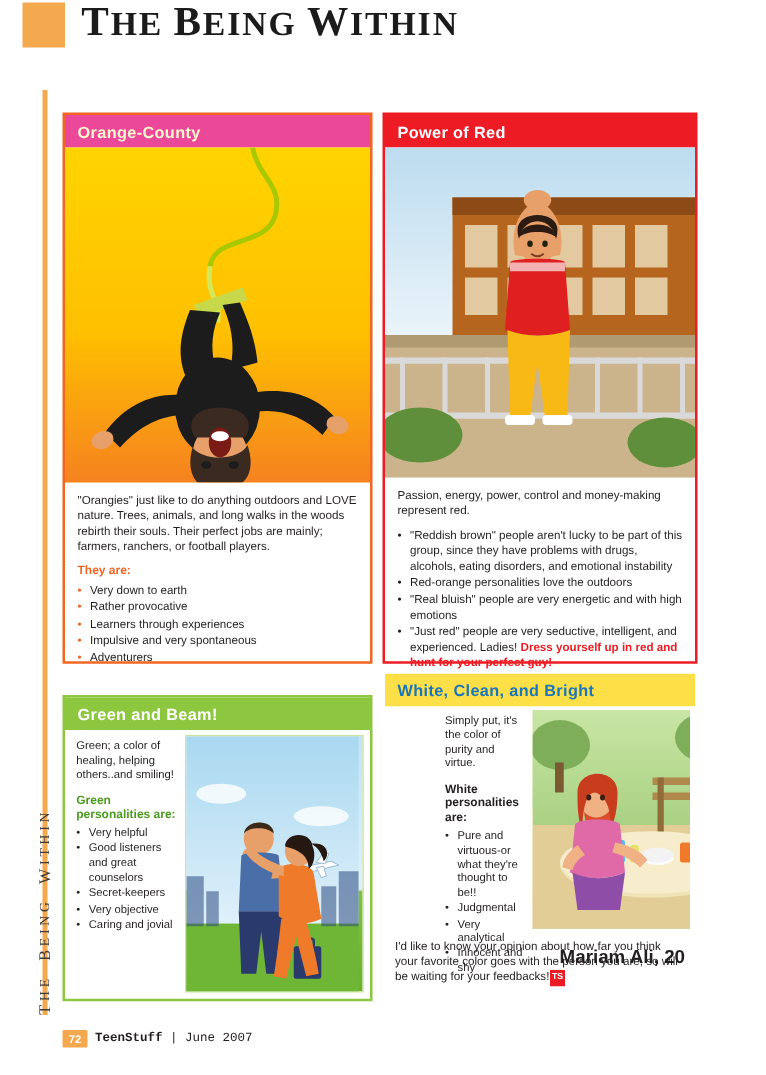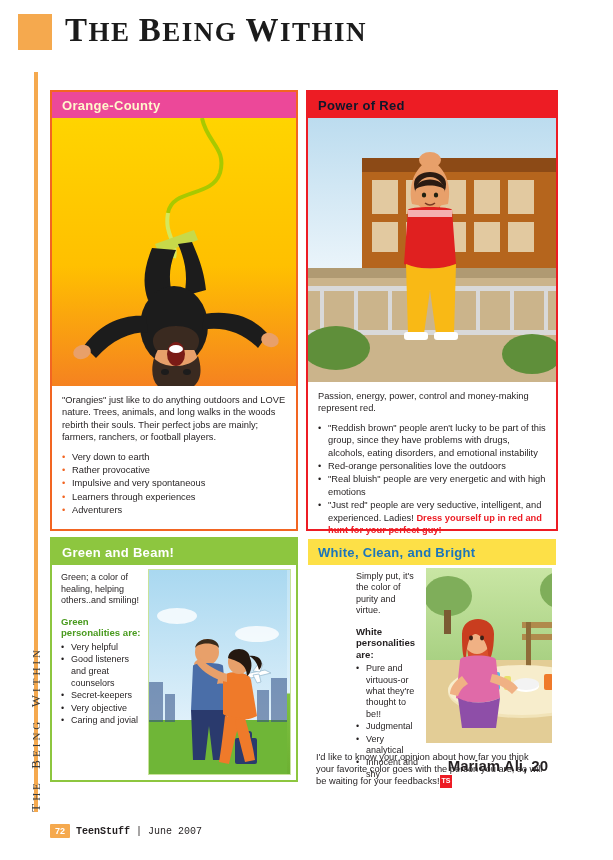--- a/index.html
+++ b/index.html
@@ -11,21 +11,21 @@
     height: 860px;
     background: #ffffff;
     font-family: "Liberation Sans", sans-serif;
     position: relative;
     overflow: hidden;
   }
 
   
   .page-header {
     position: absolute;
-    top: 14px;
+    top: 2px;
     left: 18px;
     width: 577px;
     height: 36px;
     text-align: right;
   }
   .header-swatch {
     position: absolute;
     left: 0;
     top: 0;
     width: 34px;
@@ -137,38 +137,38 @@
   #panel-red {
     left: 306px;
     top: 90px;
     width: 252px;
     height: 441px;
     border: 2px solid #ed1c24;
     background: #ffffff;
   }
   #panel-red .panel-title {
     background: #ed1c24;
-    color: #0f172a;
+    color: #ffffff;
   }
   .red-art {
     position: relative;
     width: 100%;
     height: 264px;
     background: linear-gradient(#cfe6f5 0%, #e9f2f8 55%, #d8c9a8 56%, #cbb48b 100%);
     overflow: hidden;
   }
   .highlight-red {
     color: #ed1c24;
     font-weight: bold;
   }
 
   
   #panel-green {
     left: 50px;
-    top: 537px;
+    top: 556px;
     width: 248px;
     height: 245px;
     border: 2px solid #8dc63f;
     background: #ffffff;
   }
   #panel-green .panel-title {
     background: #8dc63f;
     color: #ffffff;
   }
   .green-inner {
@@ -342,25 +342,26 @@
       <ellipse cx="124" cy="236" rx="9" ry="12" fill="#7a1b16"></ellipse>
       <ellipse cx="124" cy="231" rx="7" ry="4" fill="#ffffff"></ellipse>
 
       <ellipse cx="113" cy="254" rx="4" ry="3" fill="#1c1c1c"></ellipse>
       <ellipse cx="135" cy="254" rx="4" ry="3" fill="#1c1c1c"></ellipse>
     </svg>
   </div>
 
   <div class="panel-body">
     <p>"Orangies" just like to do anything outdoors and LOVE nature. Trees, animals, and long walks in the woods rebirth their souls. Their perfect jobs are mainly; farmers, ranchers, or football players.</p>
+    <div class="sub-head">They are:</div>
     <ul class="bullets orange-dots">
       <li>Very down to earth</li>
       <li>Rather provocative</li>
+      <li>Learners through experiences</li>
       <li>Impulsive and very spontaneous</li>
-      <li>Learners through experiences</li>
       <li>Adventurers</li>
     </ul>
   </div>
 </section>
 
 <section class="panel" id="panel-red">
   <div class="panel-title">Power of Red</div>
 
   <div class="red-art">
     <svg width="248" height="264" viewBox="0 0 248 264">

